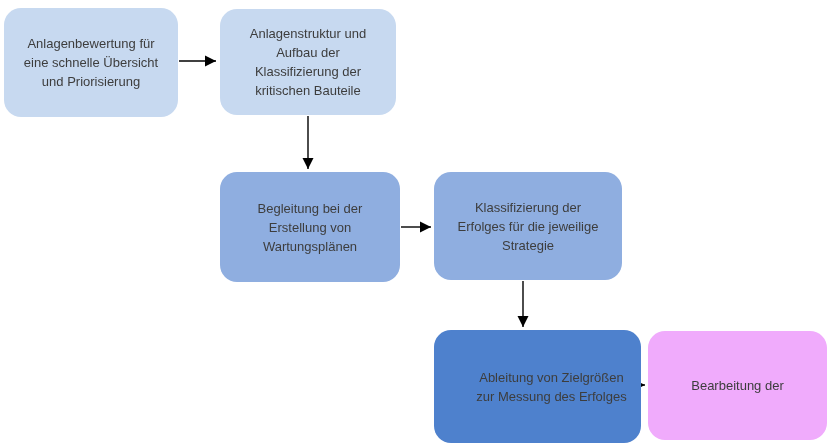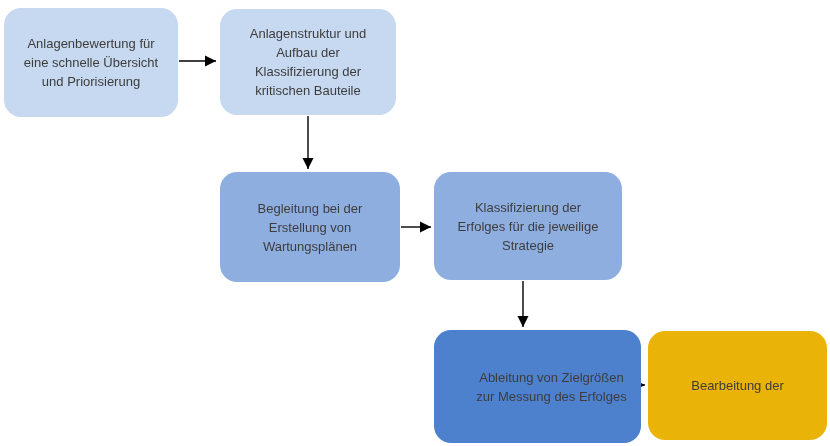--- a/index.html
+++ b/index.html
@@ -101,19 +101,19 @@
       </div>
   </div>
 
   <div class="box" id="box5" style="background: rgb(78, 129, 205); padding-left: 28px;">
     <div class="lbl">
         <div>Ableitung von Zielgrößen</div>
         <div>zur Messung des Erfolges</div>
       </div>
   </div>
 
-  <div class="box" id="box6" style="background: #eab308;">
+  <div class="box" id="box6" style="background: #f0abfc;">
     <div class="lbl">
         <div>Bearbeitung der</div>
       </div>
   </div>
 
 </div>
 
 </body></html>

